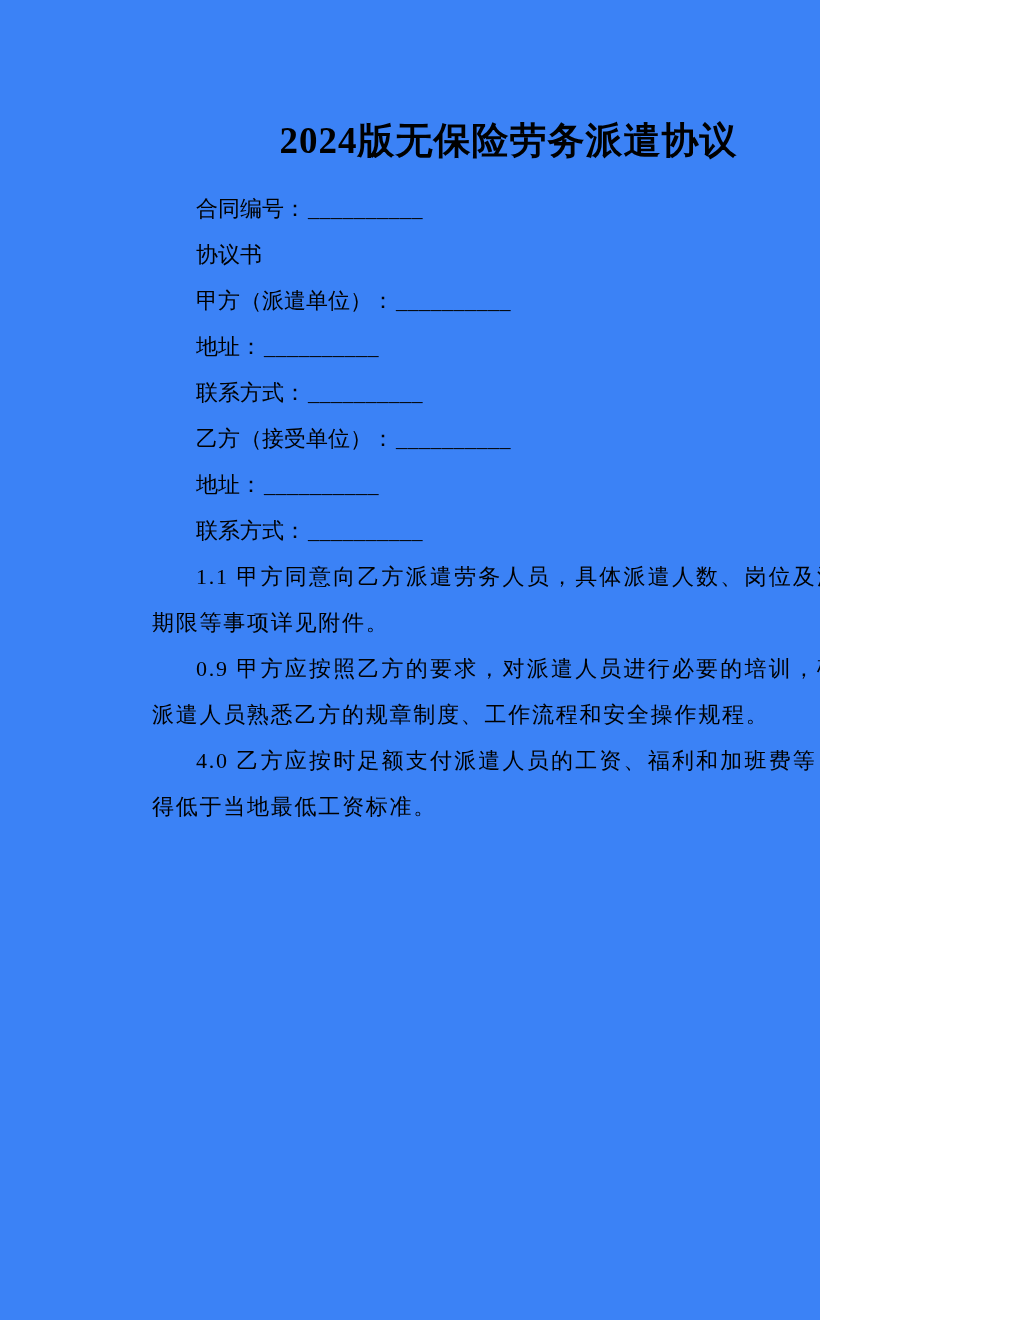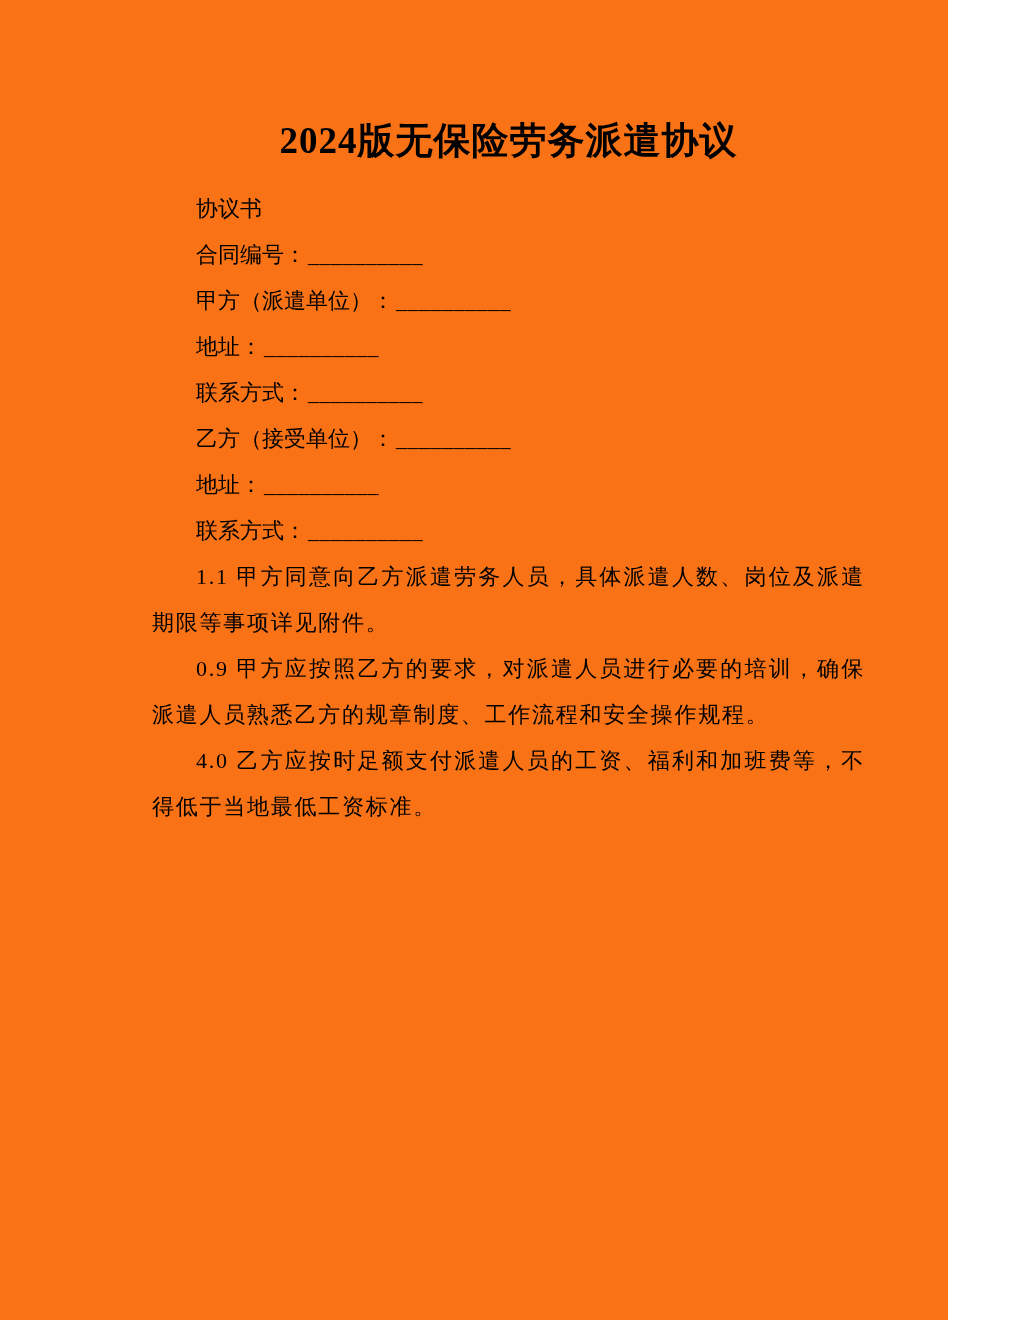--- a/index.html
+++ b/index.html
@@ -2,23 +2,23 @@
 <html><head>
 <meta charset="utf-8">
 <style>
   html, body {
     margin: 0;
     padding: 0;
     background: #ffffff;
   }
   .page {
     position: relative;
-    width: 948px;
+    width: 820px;
     height: 1320px;
-    background: #f97316;
+    background: #3b82f6;
     color: #000000;
     font-family: "Liberation Serif", "DejaVu Serif", serif;
     overflow: hidden;
   }
   .doc {
     position: absolute;
     left: 152px;
     top: 116px;
     width: 713px;
   }
@@ -59,23 +59,23 @@
   }
 </style>
 </head>
 <body>
 
 <div class="page">
   <div class="doc">
 
     <h1 class="title">2024版无保险劳务派遣协议</h1>
 
+    <p class="field"><span>合同编号：</span><span class="blank">__________</span></p>
+
     <p class="field"><span>协议书</span><span class="blank"></span></p>
-
-    <p class="field"><span>合同编号：</span><span class="blank">__________</span></p>
 
     <p class="field"><span>甲方（派遣单位）：</span><span class="blank">__________</span></p>
 
     <p class="field"><span>地址：</span><span class="blank">__________</span></p>
 
     <p class="field"><span>联系方式：</span><span class="blank">__________</span></p>
 
     <p class="field"><span>乙方（接受单位）：</span><span class="blank">__________</span></p>
 
     <p class="field"><span>地址：</span><span class="blank">__________</span></p>

